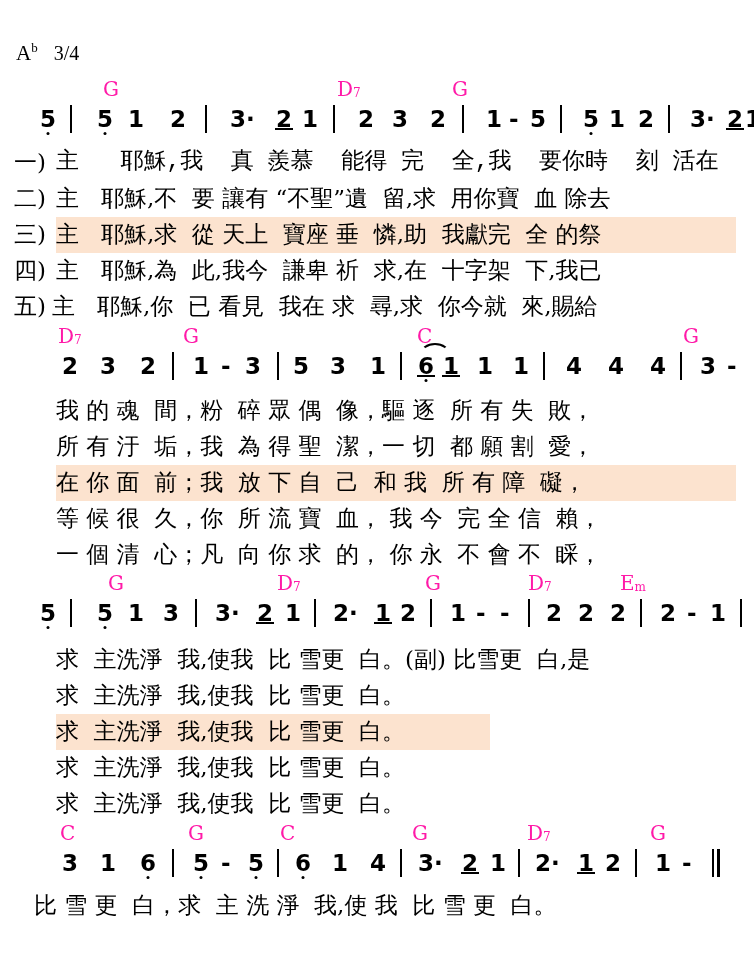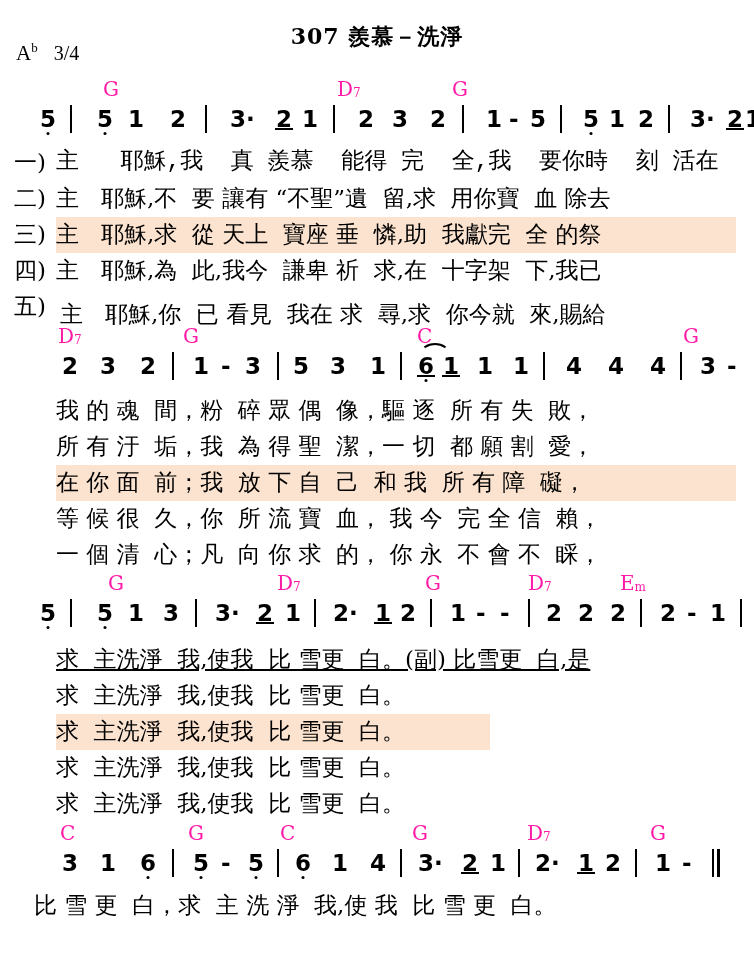--- a/index.html
+++ b/index.html
@@ -72,21 +72,20 @@
     position:absolute;background:#fce3cf;z-index:0;
   }
   .lyricline .txt{position:absolute;z-index:1;white-space:pre;}
   .lyricline .num{position:absolute;z-index:1;white-space:pre;}
 </style>
 </head>
 <body>
 
 <div class="sheet">
 
-  <div class="title">307  羨慕－洗淨</div>
 
   <div class="keyline">
     <span>A</span><span class="flat">b</span><span class="meter">3/4</span>
   </div>
 
   <div class="system" id="sys1" style="position:absolute;left:0;top:78px;">
     <div class="chordrow">
         <div class="chord" style="left: 103px;">G</div>
         <div class="chord" style="left: 337px;">D<sub>7</sub></div>
         <div class="chord" style="left: 452px;">G</div>
@@ -133,21 +132,21 @@
         <div class="hl" style="left: 56px; width: 680px; top: 0px; height: 36px; background: rgb(252, 227, 207);"></div>
         <span class="num" style="left: 14px;">三)</span>
         <span class="txt" style="left: 56px;">主   耶穌,求  從 天上  寶座 垂  憐,助  我獻完  全 的祭</span>
       </div>
       <div class="lyricline">
         <span class="num" style="left: 14px;">四)</span>
         <span class="txt" style="left: 56px;">主   耶穌,為  此,我今  謙卑 祈  求,在  十字架  下,我已</span>
       </div>
       <div class="lyricline">
         <span class="num" style="left: 14px;">五)</span>
-        <span class="txt" style="left: 60px; margin-top: 8px;">主   耶穌,你  已 看見  我在 求  尋,求  你今就  來,賜給</span>
+        <span class="txt" style="left: 52px;">主   耶穌,你  已 看見  我在 求  尋,求  你今就  來,賜給</span>
       </div>
     </div>
 
   <div class="system" id="sys2" style="position:absolute;left:0;top:325px;">
     <div class="chordrow">
         <div class="chord" style="left: 58px;">D<sub>7</sub></div>
         <div class="chord" style="left: 183px;">G</div>
         <div class="chord" style="left: 417px;">C</div>
         <div class="chord" style="left: 683px;">G</div>
       </div>
@@ -231,21 +230,21 @@
         <div class="bar" style="left: 640px;"></div>
         <div class="note" style="left: 660px;">2</div>
         <div class="note" style="left: 687px;">-</div>
         <div class="note" style="left: 710px;">1</div>
         <div class="bar" style="left: 740px;"></div>
       </div>
   </div>
 
   <div class="lyricblock" id="lb3" style="position:absolute;left:0;top:642px;">
       <div class="lyricline">
-        <span class="txt" style="left: 56px; text-decoration: underline;">求  主洗淨  我,使我  比 雪更  白。(副) 比雪更  白,是</span>
+        <span class="txt" style="left: 56px;">求  主洗淨  我,使我  比 雪更  白。(副) 比雪更  白,是</span>
       </div>
       <div class="lyricline">
         <span class="txt" style="left: 56px;">求  主洗淨  我,使我  比 雪更  白。</span>
       </div>
       <div class="lyricline">
         <div class="hl" style="left: 56px; width: 434px; top: 0px; height: 36px; background: rgb(252, 227, 207);"></div>
         <span class="txt" style="left: 56px;">求  主洗淨  我,使我  比 雪更  白。</span>
       </div>
       <div class="lyricline">
         <span class="txt" style="left: 56px;">求  主洗淨  我,使我  比 雪更  白。</span>

